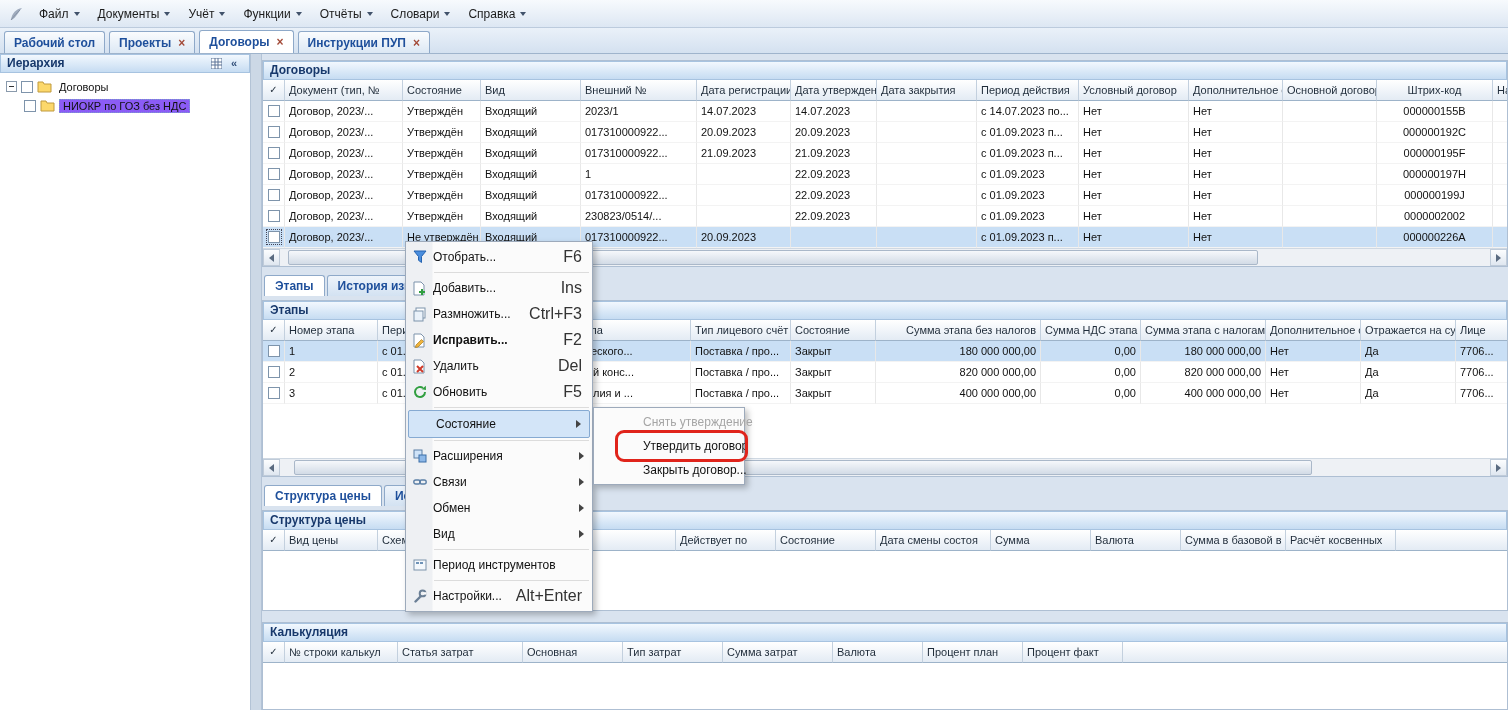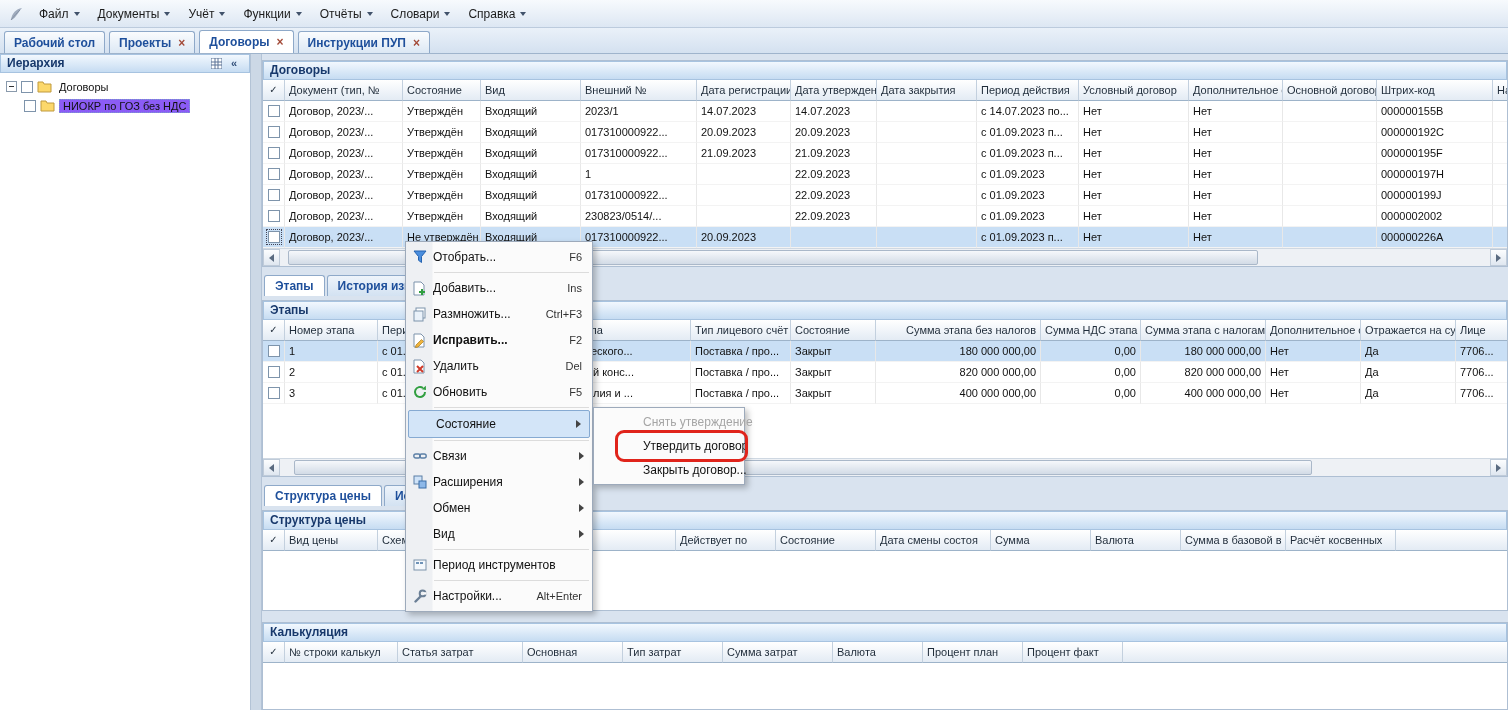--- a/index.html
+++ b/index.html
@@ -76,21 +76,21 @@
   .chk { color:#6e7d8c; font-size:10px; }
   .fill { flex:1 !important; border-right:none !important; width:auto !important; }
   .focusbox { outline:1px dotted #445; outline-offset:1px; }
 
   #t-contracts .trow>div:nth-child(1){width:22px} #t-contracts .trow>div:nth-child(2){width:118px}
   #t-contracts .trow>div:nth-child(3){width:78px}  #t-contracts .trow>div:nth-child(4){width:100px}
   #t-contracts .trow>div:nth-child(5){width:116px} #t-contracts .trow>div:nth-child(6){width:94px}
   #t-contracts .trow>div:nth-child(7){width:86px}  #t-contracts .trow>div:nth-child(8){width:100px}
   #t-contracts .trow>div:nth-child(9){width:102px} #t-contracts .trow>div:nth-child(10){width:110px}
   #t-contracts .trow>div:nth-child(11){width:94px} #t-contracts .trow>div:nth-child(12){width:94px}
-  #t-contracts .trow>div:nth-child(13){width:116px;text-align:left}
+  #t-contracts .trow>div:nth-child(13){width:116px;text-align:center}
 
   #t-stages .trow>div:nth-child(1){width:22px}  #t-stages .trow>div:nth-child(2){width:93px}
   #t-stages .trow>div:nth-child(3){width:113px} #t-stages .trow>div:nth-child(4){width:200px}
   #t-stages .trow>div:nth-child(5){width:100px} #t-stages .trow>div:nth-child(6){width:85px}
   #t-stages .trow>div:nth-child(7){width:165px;text-align:right}
   #t-stages .trow>div:nth-child(8){width:100px;text-align:right}
   #t-stages .trow>div:nth-child(9){width:125px;text-align:right}
   #t-stages .trow>div:nth-child(10){width:95px} #t-stages .trow>div:nth-child(11){width:95px}
 
   #t-price .trow>div:nth-child(1){width:22px}  #t-price .trow>div:nth-child(2){width:93px}
@@ -123,21 +123,21 @@
               box-shadow:3px 3px 6px rgba(0,0,0,.25); padding:2px 0; z-index:60;
               background:linear-gradient(to right,#eef0f3 0,#eef0f3 26px,#fbfbfb 27px,#fbfbfb 100%); }
   #ctx-main { left:405px; top:241px; }
   .ctx-menu.sub { left:593px; top:407px; width:152px; background:#fbfbfb; z-index:61; }
   .ctx-item { height:26px; display:flex; align-items:center; font-size:12px; color:#111; position:relative; }
   .ctx-menu.sub .ctx-item { height:24px; padding-left:24px;margin-left:25px; }
   .micon { width:27px; display:flex; align-items:center; justify-content:center; flex:none; }
   .mlabel { white-space:nowrap; }
   .bold .mlabel { font-weight:bold; }
   .disabled .mlabel { color:#a6a6a6; }
-  .mshortcut { margin-left:auto; padding-right:10px; font-size:11px; color:#333; }
+  .mshortcut { margin-left:auto; padding-right:10px; font-size:16px; color:#333; }
   .sub-arrow { margin-left:auto; margin-right:8px; width:0; height:0; border-top:4px solid transparent;
                border-bottom:4px solid transparent; border-left:5px solid #444; }
   .ctx-sep { height:1px; background:#dcdcdc; margin:2px 3px 2px 28px; }
   .hl { background:#d3e5f8; border:1px solid #86aad2; border-radius:2px; margin:0 2px; }
   .annotation { position:absolute; left:-4px; right:-4px; top:-4px; bottom:-4px;
                 border:3px solid #e0241b; border-radius:9px; pointer-events:none; }
 </style>
 </head>
 <body>
 
@@ -616,35 +616,35 @@
     <div class="ctx-sep"></div>
     <div class="ctx-item hl">
       <span class="micon"></span>
       <span class="mlabel">Состояние</span>
       <span class="sub-arrow"></span>
     </div>
     <div class="ctx-sep"></div>
     <div class="ctx-item">
       <span class="micon">
           <svg width="14" height="14" viewBox="0 0 14 14">
+            <rect x="1" y="1" width="8" height="8" fill="#cfe3f8" stroke="#5b7fa6"></rect>
+            <rect x="6" y="6" width="7" height="7" fill="#8db8e8" stroke="#3b6ea8"></rect>
+          </svg>
+        </span>
+      <span class="mlabel">Расширения</span>
+      <span class="sub-arrow"></span>
+    </div>
+    <div class="ctx-item">
+      <span class="micon">
+          <svg width="14" height="14" viewBox="0 0 14 14">
             <rect x="0.8" y="5" width="6.5" height="4" rx="2" fill="none" stroke="#5b7fa6" stroke-width="1.4"></rect>
             <rect x="6.7" y="5" width="6.5" height="4" rx="2" fill="none" stroke="#5b7fa6" stroke-width="1.4"></rect>
           </svg>
         </span>
       <span class="mlabel">Связи</span>
-      <span class="sub-arrow"></span>
-    </div>
-    <div class="ctx-item">
-      <span class="micon">
-          <svg width="14" height="14" viewBox="0 0 14 14">
-            <rect x="1" y="1" width="8" height="8" fill="#cfe3f8" stroke="#5b7fa6"></rect>
-            <rect x="6" y="6" width="7" height="7" fill="#8db8e8" stroke="#3b6ea8"></rect>
-          </svg>
-        </span>
-      <span class="mlabel">Расширения</span>
       <span class="sub-arrow"></span>
     </div>
     <div class="ctx-item">
       <span class="micon"></span>
       <span class="mlabel">Обмен</span>
       <span class="sub-arrow"></span>
     </div>
     <div class="ctx-item">
       <span class="micon"></span>
       <span class="mlabel">Вид</span>

